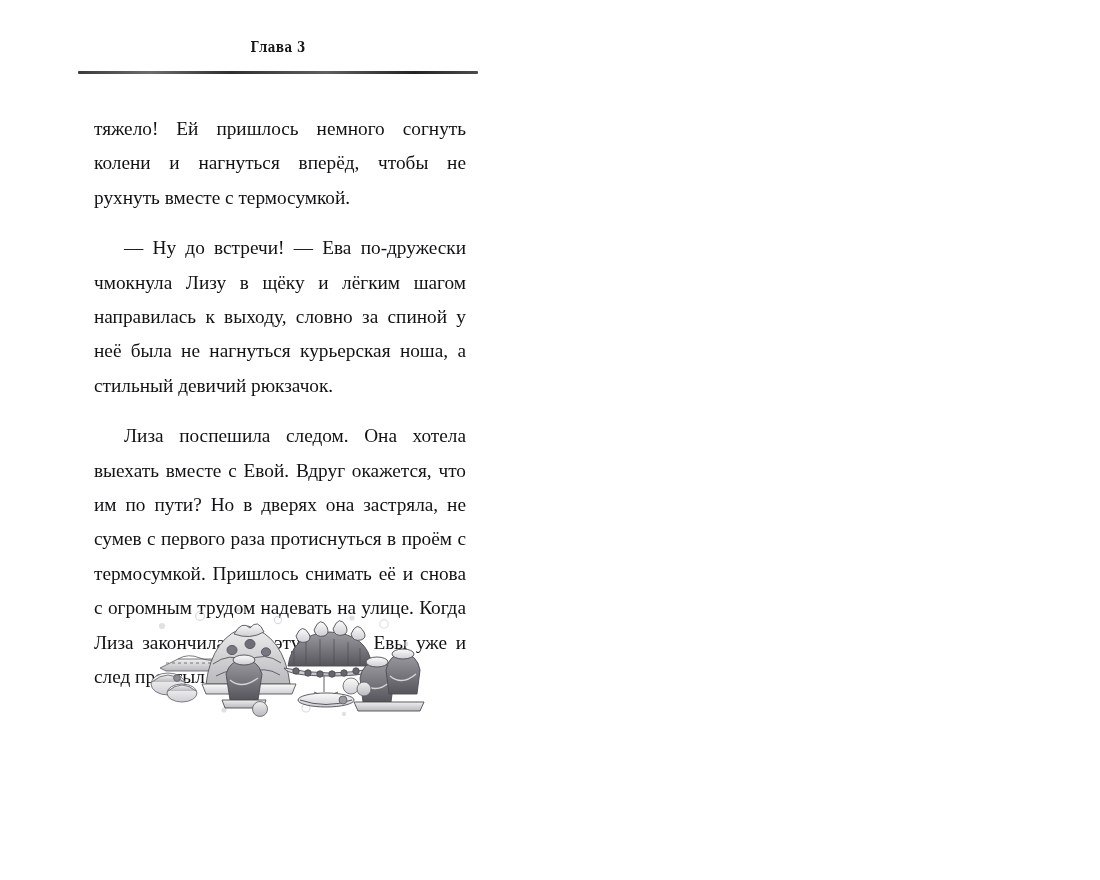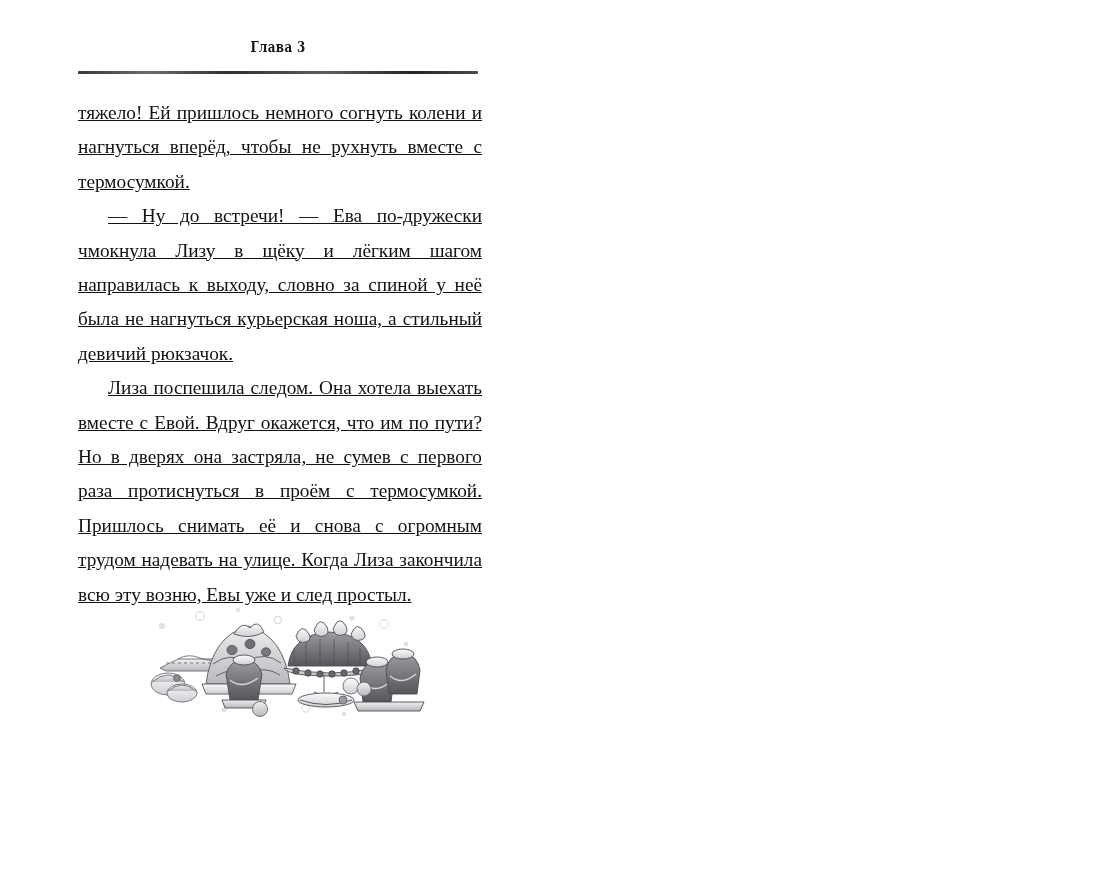--- a/index.html
+++ b/index.html
@@ -67,23 +67,22 @@
     color: #121215;
     -webkit-hyphens: none;
     hyphens: none;
   }
   .col-left {
     left: 78px;
     top: 96px;
     width: 404px;
   }
   .column p {
-    margin: 0;
+    margin: 16px;
     text-indent: 30px;
-    text-decoration: underline;
   }
   .column p.no-indent { text-indent: 0; }
 
   
   .illus { position: absolute; }
   .illus-desserts {
     left: 138px;
     top: 592px;
     width: 290px;
     height: 130px;

